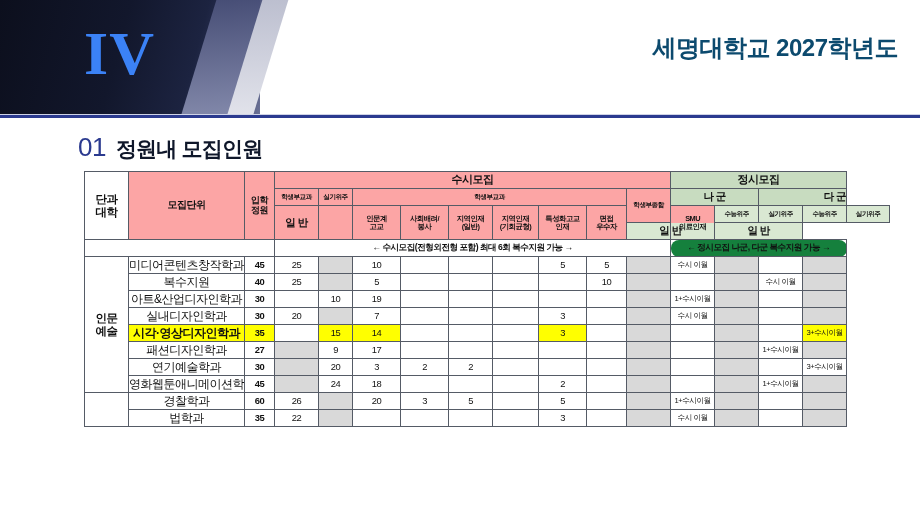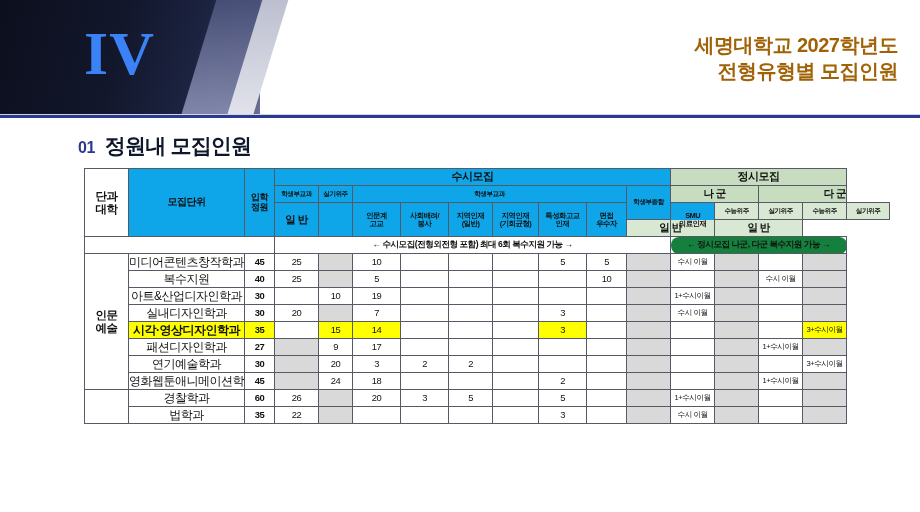--- a/index.html
+++ b/index.html
@@ -51,22 +51,22 @@
     font-size: 62px;
     font-weight: bold;
     color: #3b82f6;
     letter-spacing: 1px;
     line-height: 1;
   }
   .header-title {
     position: absolute;
     right: 22px; top: 32px;
     text-align: right;
-    color: #a16207;
-    font-size: 20px;
+    color: #0c4a6e;
+    font-size: 24px;
     font-weight: bold;
     line-height: 1.32;
     letter-spacing: -0.5px;
   }
   .header-rule {
     position: absolute;
     left: 0; bottom: 0;
     width: 920px; height: 3px;
     background: #2b3a8f;
   }
@@ -79,22 +79,22 @@
 
   
   .section {
     position: relative;
     margin: 14px 0 8px 78px;
     display: flex;
     align-items: baseline;
     gap: 10px;
   }
   .section-num {
-    font-size: 16px;
-    font-weight: bold;
+    font-size: 26px;
+    font-weight: normal;
     color: #2b3a8f;
     letter-spacing: -0.5px;
   }
   .section-name {
     font-size: 21px;
     font-weight: bold;
     color: #0f172a;
     letter-spacing: -0.8px;
   }
 
@@ -115,21 +115,21 @@
     border: 1px solid #555b66;
     text-align: center;
     vertical-align: middle;
     padding: 0;
     height: 16px;
     line-height: 1.05;
     letter-spacing: -0.5px;
     overflow: hidden;
     white-space: nowrap;
   }
-  .hdr-grey { background: #0ea5e9; font-weight: bold; }
+  .hdr-grey { background: #fca5a5; font-weight: bold; }
   .hdr-green { background: #c8dcc0; font-weight: bold; }
   .hdr-green-lt { background: #d9e8d2; font-weight: bold; }
   .tiny { font-size: 7.4px; letter-spacing: -0.9px; }
   .xtiny { font-size: 6.6px; letter-spacing: -1px; }
   .bold { font-weight: bold; }
   .arrow-row td {
     background: #ffffff;
     font-size: 8.6px;
     font-weight: bold;
     height: 18px;
@@ -158,21 +158,20 @@
 </head>
 <body>
 
 <div class="header">
   <div class="header-dark"></div>
   <div class="header-slash1"></div>
   <div class="header-slash2"></div>
   <div class="header-roman">IV</div>
   <div class="header-title">
     <div>세명대학교 2027학년도</div>
-    <div>전형유형별 모집인원</div>
   </div>
   <div class="header-rule2"></div>
   <div class="header-rule"></div>
 </div>
 
 <div class="section">
   <span class="section-num">01</span>
   <span class="section-name">정원내 모집인원</span>
 </div>
 

